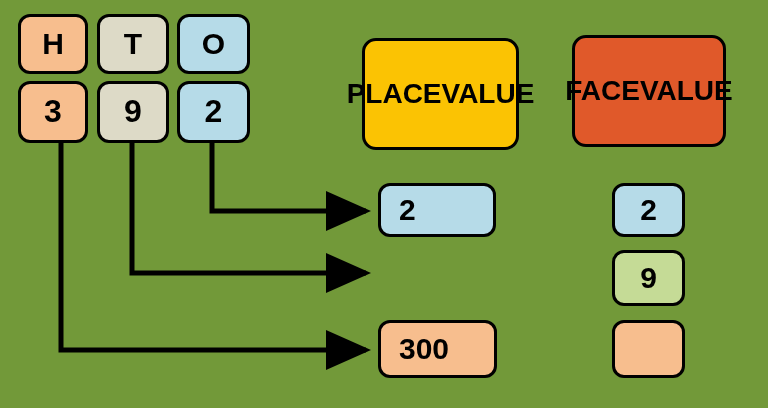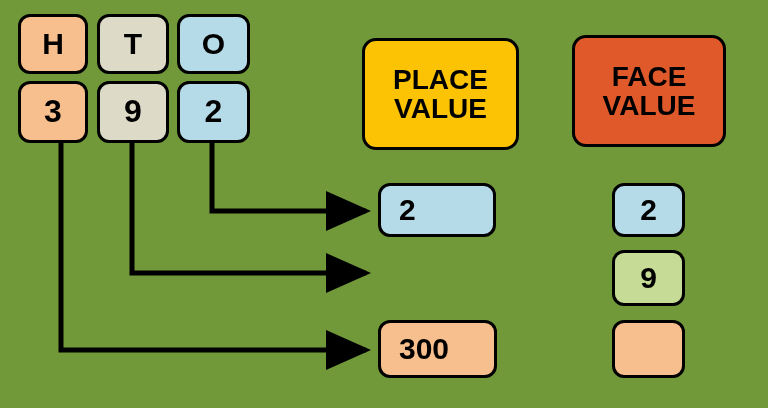--- a/index.html
+++ b/index.html
@@ -38,21 +38,20 @@
   .tile-digit {
     justify-content: center;
     font-size: 32px;
   }
   
   .banner {
     justify-content: center;
     text-align: center;
     font-size: 28px;
     border-radius: 14px;
-    flex-direction: column;
   }
   .banner span { display: block; }
   
   .result {
     justify-content: flex-start;
     padding-left: 18px;
     font-size: 30px;
     border-radius: 12px;
   }
   .result.narrow {

